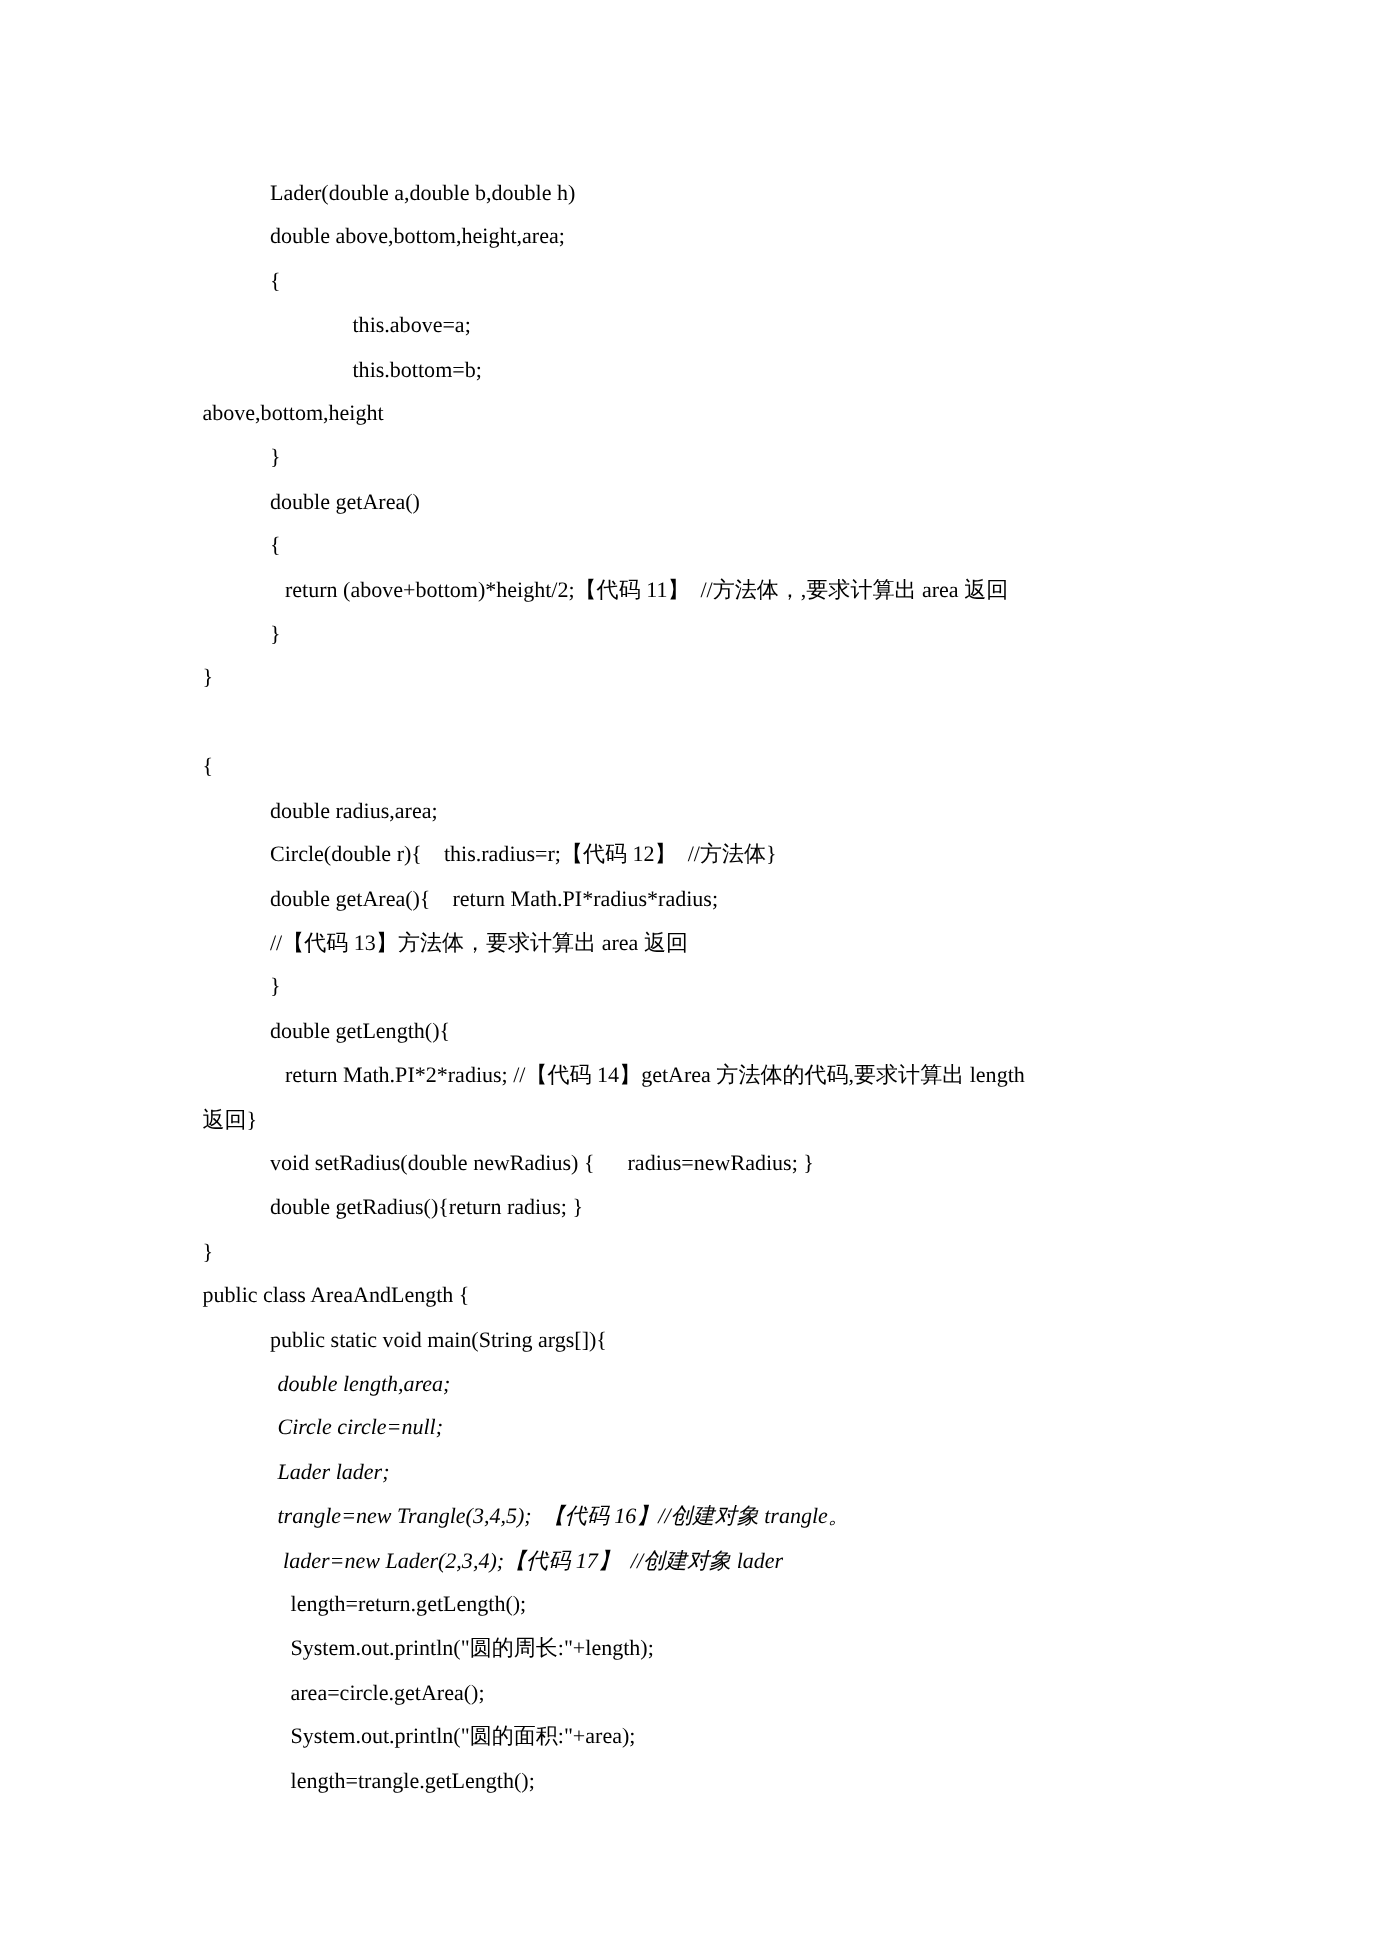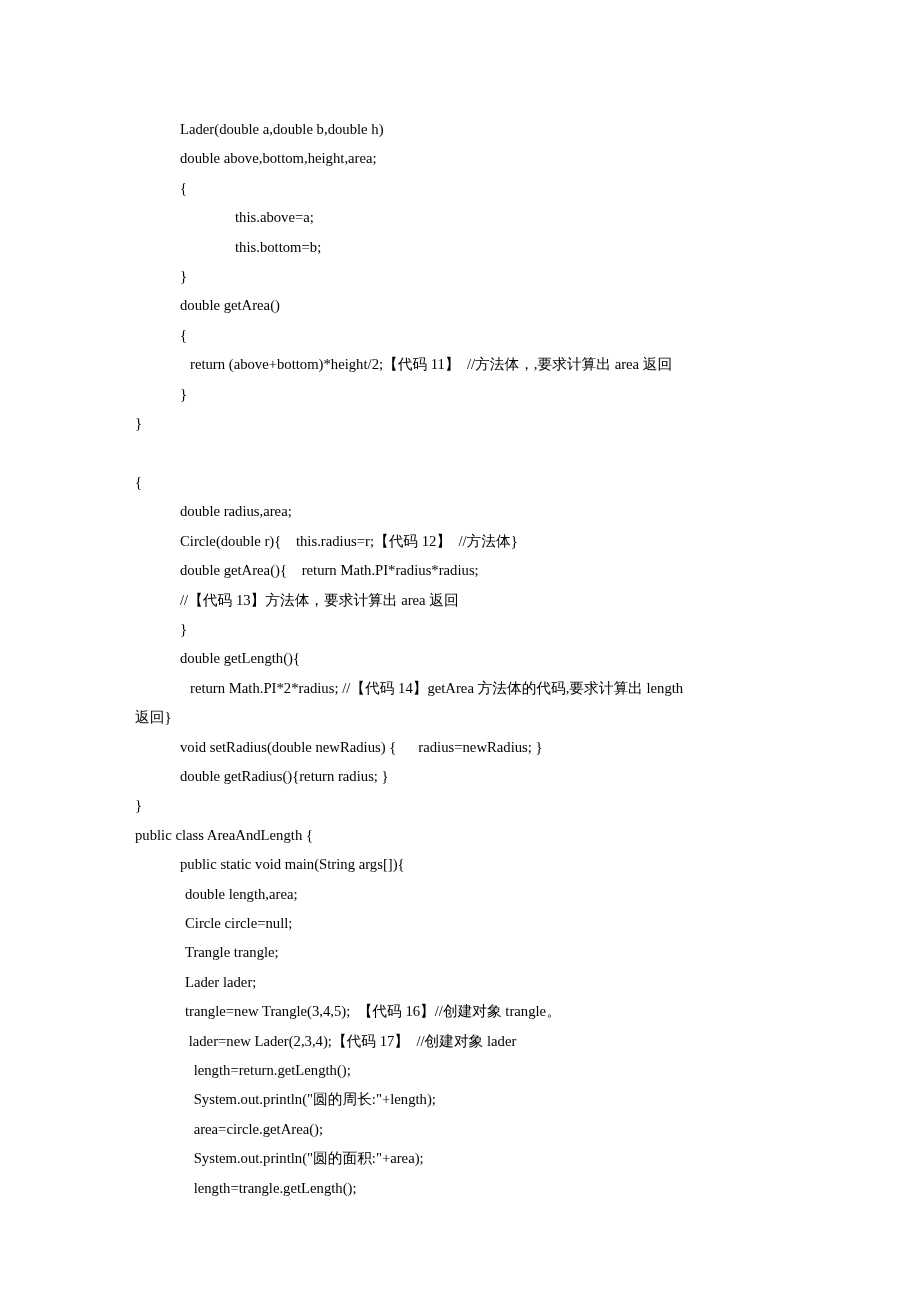--- a/index.html
+++ b/index.html
@@ -17,37 +17,38 @@
     padding: 115px 135px 0 135px;
     box-sizing: border-box;
   }
   .code-line {
     white-space: pre-wrap;
     word-break: break-all;
   }
   .ind1 { padding-left: 45px; }
   .ind2 { padding-left: 100px; }
   .ind3 { padding-left: 55px; font-family: Liberation Serif, serif; }
-  .ind4 { padding-left: 50px; }
+  .ind4 { padding-left: 50px; font-style: italic; }
   .ind5 { padding-left: 55px; }
   .justify {
     text-align: justify;
     text-align-last: justify;
   }
 </style>
 </head>
 <body>
 
 <div class="page">
   <div id="code-container">
       <div class="code-line ind1">Lader(double a,double b,double h)</div>
       <div class="code-line ind1">double above,bottom,height,area;</div>
       <div class="code-line ind1">{</div>
       <div class="code-line ind2">this.above=a;</div>
       <div class="code-line ind2">this.bottom=b;</div>
+      <div class="code-line ">above,bottom,height</div>
       <div class="code-line ind1">}</div>
       <div class="code-line ind1">double getArea()</div>
       <div class="code-line ind1">{</div>
       <div class="code-line ind3">return (above+bottom)*height/2;【代码 11】  //方法体，,要求计算出 area 返回</div>
       <div class="code-line ind1">}</div>
       <div class="code-line ">}</div>
       <div class="code-line "> </div>
       <div class="code-line ">{</div>
       <div class="code-line ind1">double radius,area;</div>
       <div class="code-line ind1">Circle(double r){    this.radius=r;【代码 12】  //方法体}</div>
@@ -57,21 +58,20 @@
       <div class="code-line ind1">double getLength(){</div>
       <div class="code-line ind3">return Math.PI*2*radius; //【代码 14】getArea 方法体的代码,要求计算出 length</div>
       <div class="code-line ">返回}</div>
       <div class="code-line ind1">void setRadius(double newRadius) {      radius=newRadius; }</div>
       <div class="code-line ind1">double getRadius(){return radius; }</div>
       <div class="code-line ">}</div>
       <div class="code-line ">public class AreaAndLength {</div>
       <div class="code-line ind1">public static void main(String args[]){</div>
       <div class="code-line ind4">double length,area;</div>
       <div class="code-line ind4">Circle circle=null;</div>
-      <div class="code-line ind4">Trangle trangle;</div>
       <div class="code-line ind4">Lader lader;</div>
       <div class="code-line ind4">trangle=new Trangle(3,4,5);  【代码 16】//创建对象 trangle。</div>
       <div class="code-line ind4"> lader=new Lader(2,3,4);【代码 17】  //创建对象 lader</div>
       <div class="code-line ind5"> length=return.getLength();</div>
       <div class="code-line ind5"> System.out.println("圆的周长:"+length);</div>
       <div class="code-line ind5"> area=circle.getArea();</div>
       <div class="code-line ind5"> System.out.println("圆的面积:"+area);</div>
       <div class="code-line ind5"> length=trangle.getLength();</div>
     </div>
 </div>

